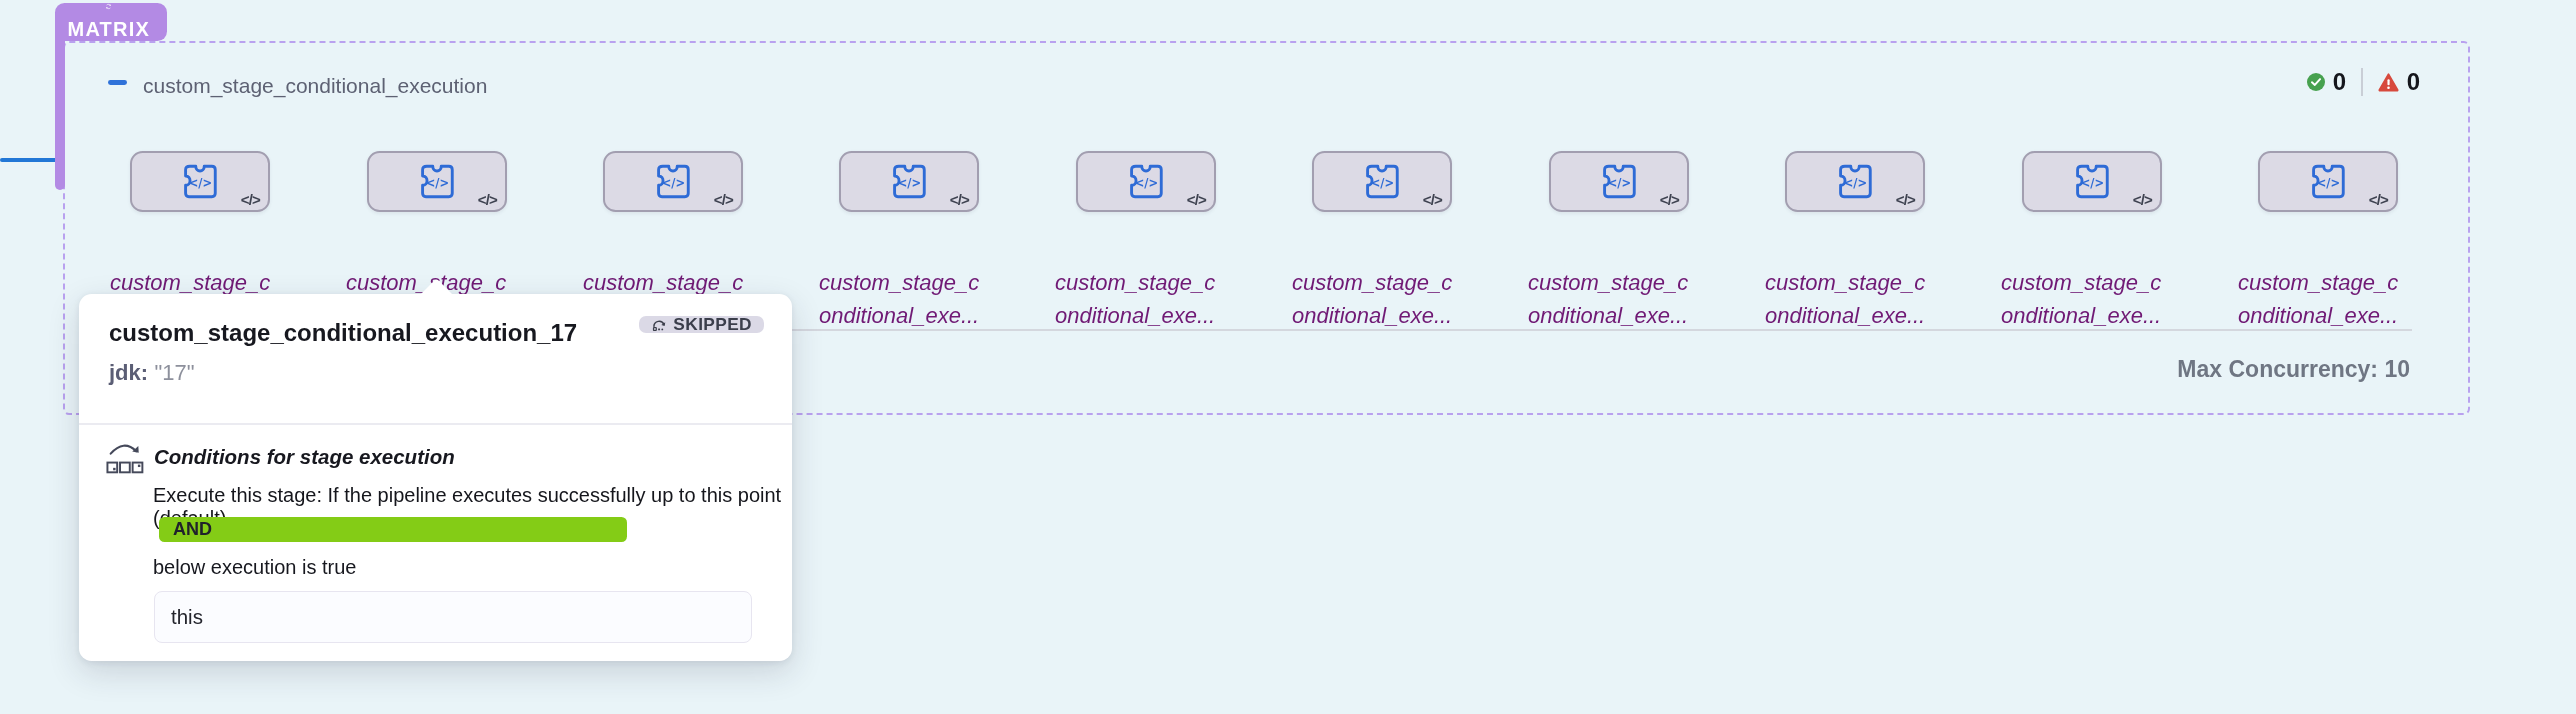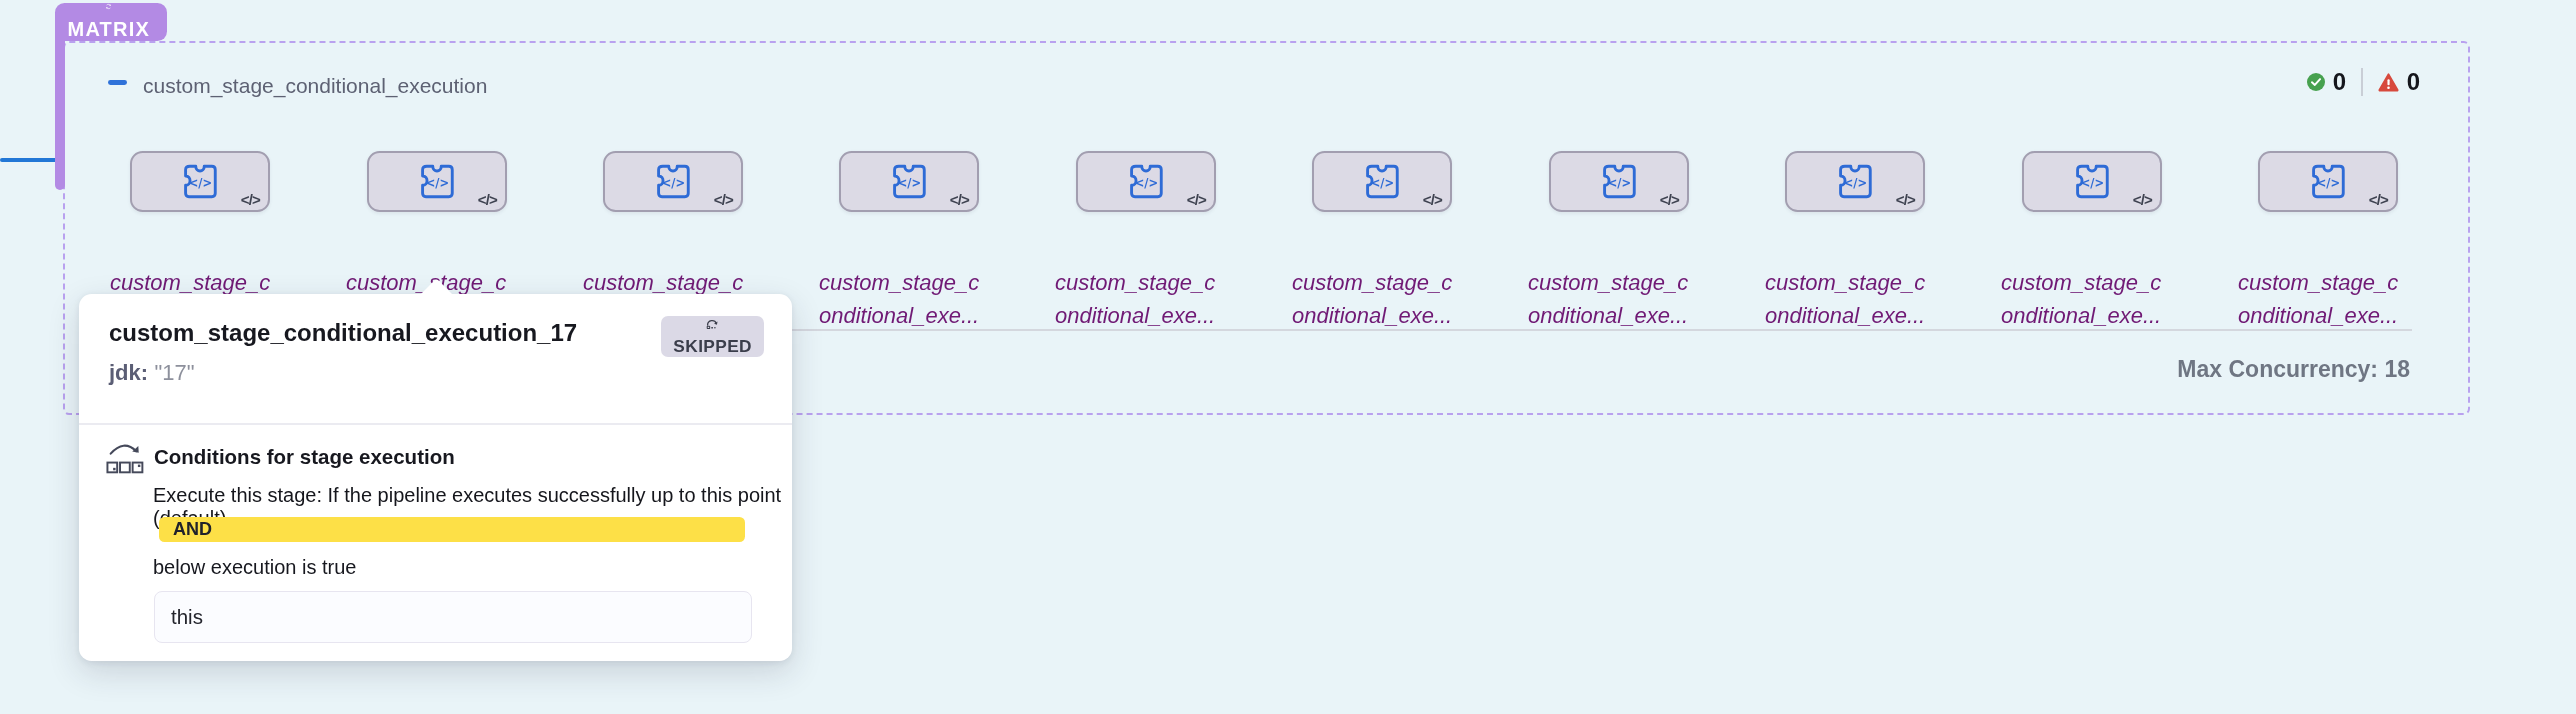--- a/index.html
+++ b/index.html
@@ -52,32 +52,32 @@
   .max-concurrency{right:166px;top:356px;font-size:23px;font-weight:600;color:#6f7683;z-index:4;}
 
   
   .popover{
     left:79px;top:249px;width:713px;height:367px;background:#ffffff;border-radius:12.6px;
     box-shadow:0 11px 32px rgba(35,36,60,0.16),0 1.6px 6.3px rgba(35,36,60,0.08);z-index:30;margin-top:45px;
   }
   .popover-arrow{position:absolute;left:344px;top:-10.2px;width:27px;height:27px;background:#ffffff;transform:rotate(45deg);border-radius:4px;}
   .popover-title{position:absolute;left:30px;top:25px;font-size:24px;font-weight:600;color:#17181f;}
   .skipped-badge{
-    position:absolute;right:28px;top:22px;height:41px;padding:0 12px;
-    background:#dbd9e6;border-radius:7px;display:flex;align-items:center;gap:5.5px;flex-direction:column;
+    position:absolute;right:28px;top:22px;height:17px;padding:0 12px;
+    background:#dbd9e6;border-radius:7px;display:flex;align-items:center;gap:5.5px;
   }
   .skipped-badge span{font-size:17.3px;font-weight:700;color:#3b3e4b;letter-spacing:0.4px;}
   .jdk-line{position:absolute;left:30px;top:66px;font-size:22px;}
   .jdk-line .k{font-weight:700;color:#5b5e75;}
   .jdk-line .v{color:#8d909c;margin-left:6.3px;}
   .popover-divider{position:absolute;left:0;top:129px;width:100%;height:1.6px;background:#ebebf1;}
   .cond-icon{position:absolute;left:26px;top:147px;}
-  .cond-heading{position:absolute;left:75px;top:151px;font-size:20.5px;font-weight:700;color:#17181f;}
+  .cond-heading{position:absolute;left:75px;top:151px;font-size:20.5px;font-weight:700;color:#17181f;font-style:italic;}
   .cond-desc{position:absolute;left:74px;top:190px;font-size:20px;color:#15161c;}
-  .and-chip{position:absolute;left:80px;top:223px;width:586px;height:25px;background:#fde047;border-radius:5.5px;display:flex;align-items:center;}
+  .and-chip{position:absolute;left:80px;top:223px;width:468px;height:25px;background:#84cc16;border-radius:5.5px;display:flex;align-items:center;}
   .and-chip span{margin-left:14px;font-size:18px;font-weight:700;color:#20222b;}
   .cond-subtext{position:absolute;left:74px;top:262px;font-size:20px;color:#17181f;}
   .expr-box{
     position:absolute;left:75px;top:297px;width:598px;height:52px;box-sizing:border-box;
     background:#fbfcff;border:1.6px solid #e7e5f0;border-radius:8px;display:flex;align-items:center;
   }
   .expr-box span{margin-left:16px;font-size:20.5px;color:#23242c;}
 </style>
 </head>
 <body>
@@ -241,21 +241,21 @@
     <span class="corner">&lt;/&gt;</span>
   </div>
 
   <div class="abs stage-label" style="left: 2238px;">
     <div>custom_stage_c</div>
     <div>onditional_exe...</div>
   </div>
 </div>
 
 <div class="abs footer-line"></div>
-<div class="abs max-concurrency">Max Concurrency: 18</div>
+<div class="abs max-concurrency">Max Concurrency: 10</div>
 
 <div class="abs popover">
   <div class="popover-arrow"></div>
   <div class="popover-title">custom_stage_conditional_execution_17</div>
 
   <div class="skipped-badge">
     <svg width="16.6" height="16.6" viewBox="0 0 20 20">
       <path d="M3.5 12.5 A6.3 6.3 0 0 1 15.6 10.2" fill="none" stroke="#3b3e4b" stroke-width="1.8" stroke-linecap="round"></path>
       <path d="M17.2 7.6 L16.4 12.2 L12.4 10.8 Z" fill="#3b3e4b"></path>
       <rect x="3" y="14" width="3.4" height="3.4" rx="0.6" fill="none" stroke="#3b3e4b" stroke-width="1.4"></rect>

